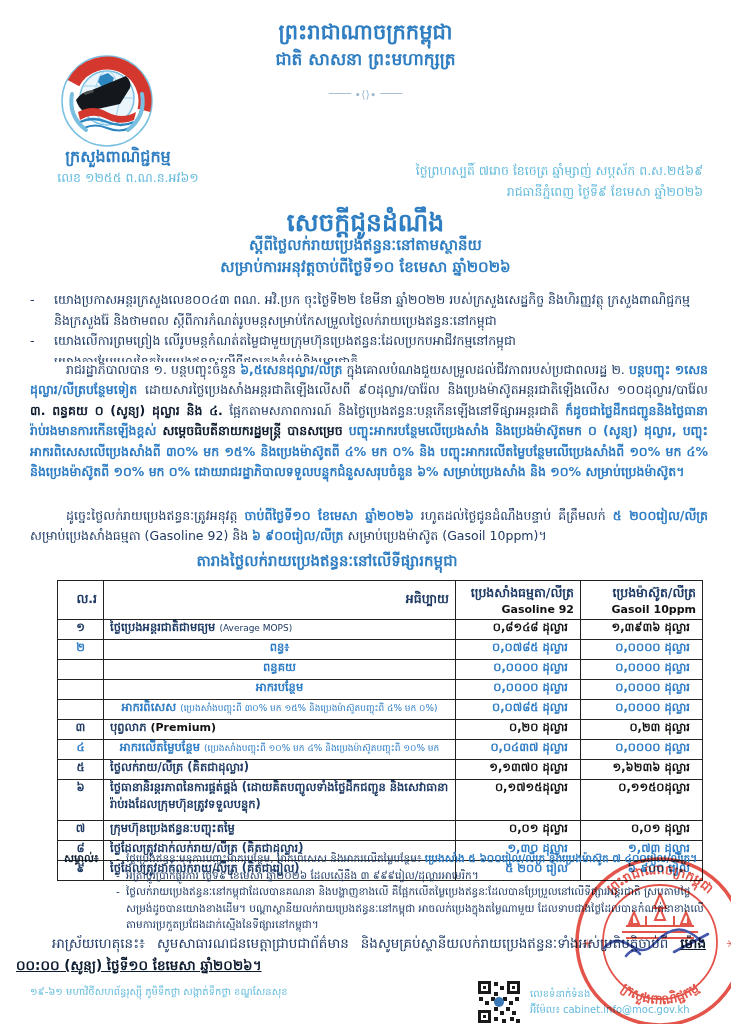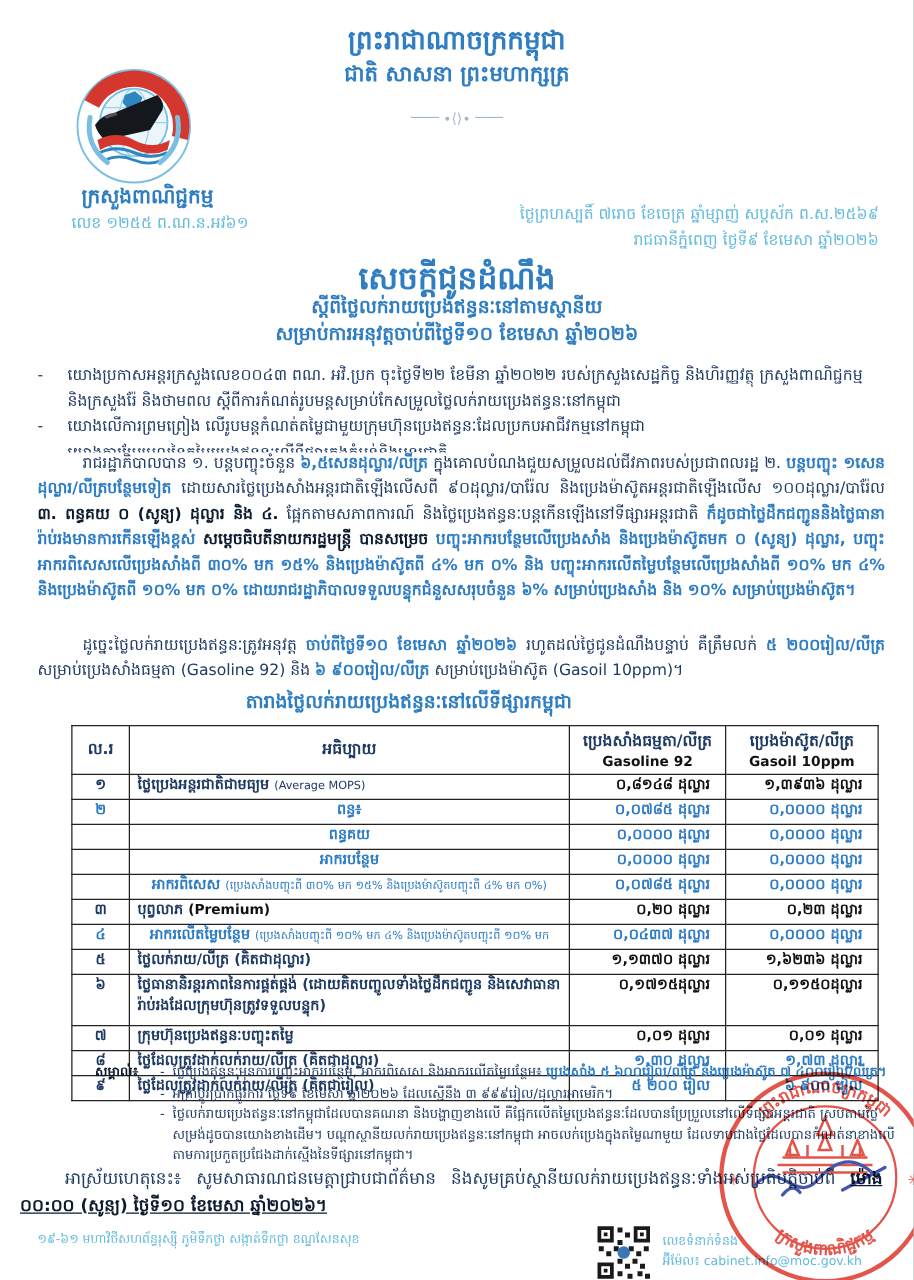--- a/index.html
+++ b/index.html
@@ -34,31 +34,31 @@
   
   .bodyp{left:30px;width:678px;font-size:12.5px;line-height:20.4px;text-align:justify;}
   #p1{top:360px;height:146px;text-indent:36px;}
   #p2{top:506px;height:50px;text-indent:36px;}
   
   #tbl-title{top:551px;left:0;width:654px;font-size:15px;text-align:center;}
   #tbl{left:57px;top:580px;width:645px;border-collapse:collapse;table-layout:fixed;font-size:11.5px;}
   #tbl td,#tbl th{border:1.4px solid #222;padding:0 6px;vertical-align:middle;}
   #tbl .cell{display:block;overflow:hidden;}
   #tbl th .cell{height:auto;}
-  #tbl .h{height:38px;text-align:center;font-size:12.5px;margin-top:28px;}
+  #tbl .h{height:38px;text-align:right;font-size:12.5px;margin-top:28px;}
   #tbl .r{height:19px;}
   #tbl .r2{height:40px;}
   #tbl .no{text-align:center;font-weight:bold;}
   #tbl .lbl{font-weight:bold;}
   #tbl .val{text-align:right;font-weight:bold;padding-right:12px;}
   #tbl .note{font-size:9px;font-weight:normal;}
   #tbl .en{font-size:11px;color:#111;font-weight:bold;}
   .w-no{width:46px;}.w-desc{width:352px;}.w-v1{width:125px;}.w-v2{width:122px;}
   
-  #notes{left:76px;top:850px;width:642px;font-size:10.5px;line-height:16.5px;height:82px;}
+  #notes{left:64px;top:850px;width:642px;font-size:10.5px;line-height:16.5px;height:82px;}
   .note-row{display:flex;}
   .note-lead{flex:none;width:52px;font-weight:bold;}
   .note-dash{flex:none;width:10px;}
   .note-ind{margin-left:52px;}
   
   #closing{left:16px;top:932px;width:690px;font-size:13.5px;line-height:22px;text-align:justify;text-indent:36px;height:52px;}
   .u-bold{font-weight:bold;color:#0d1b2e;text-decoration:underline;}
   
   #addr{left:30px;top:984px;width:400px;font-size:10px;line-height:16px;}
   #qr{left:477px;top:980px;width:44px;height:44px;}

